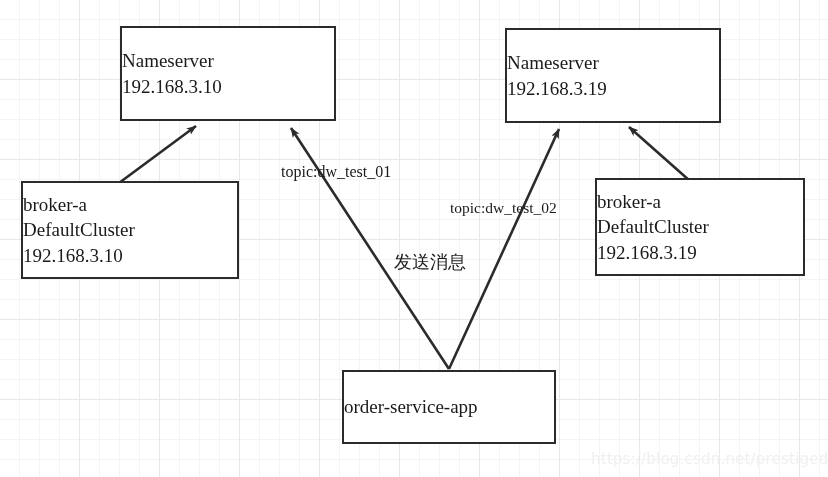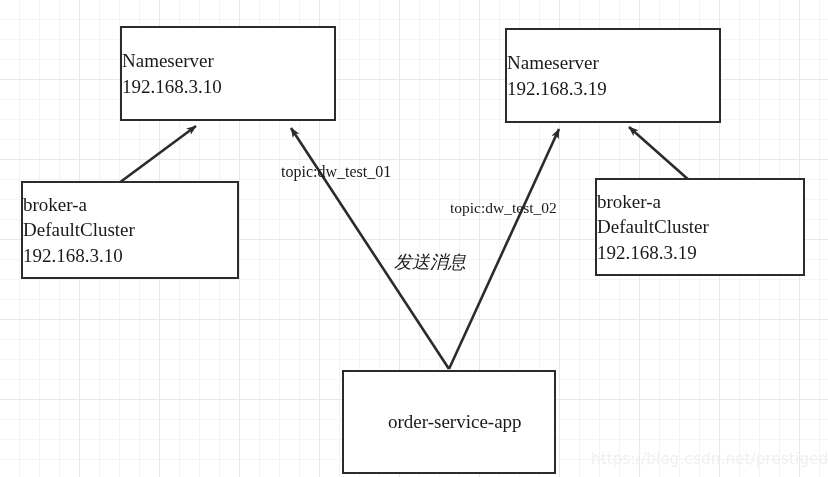--- a/index.html
+++ b/index.html
@@ -60,38 +60,37 @@
 
   .node .line {
     display: block;
     white-space: nowrap;
   }
 
   #node-nameserver-left  { left: 120px; top: 26px;  width: 216px; height: 95px; }
   #node-nameserver-right { left: 505px; top: 28px;  width: 216px; height: 95px; }
   #node-broker-left      { left: 21px;  top: 181px; width: 218px; height: 98px; }
   #node-broker-right     { left: 595px; top: 178px; width: 210px; height: 98px; }
-  #node-order-service    { left: 342px; top: 370px; width: 214px; height: 104px; padding-left: 44px; }
+  #node-order-service    { left: 342px; top: 370px; width: 214px; height: 74px; }
 
   .edge-label {
     position: absolute;
     white-space: nowrap;
     color: #1a1a1a;
     z-index: 4;
     background: transparent;
   }
 
   #label-topic-01 { left: 281px; top: 163px; font-size: 16px; }
   #label-topic-02 { left: 423px; top: 199px; font-size: 15.5px; margin-left: 27px; }
   #label-send-message {
     left: 394px;
     top: 250px;
     font-size: 18px;
     font-family: "DejaVu Sans", "Liberation Sans", sans-serif;
-    font-style: italic;
   }
 
   #watermark {
     position: absolute;
     left: 591px;
     top: 450px;
     font-size: 15px;
     color: #f0f0f0;
     font-family: "DejaVu Sans", "Liberation Sans", sans-serif;
     white-space: nowrap;

